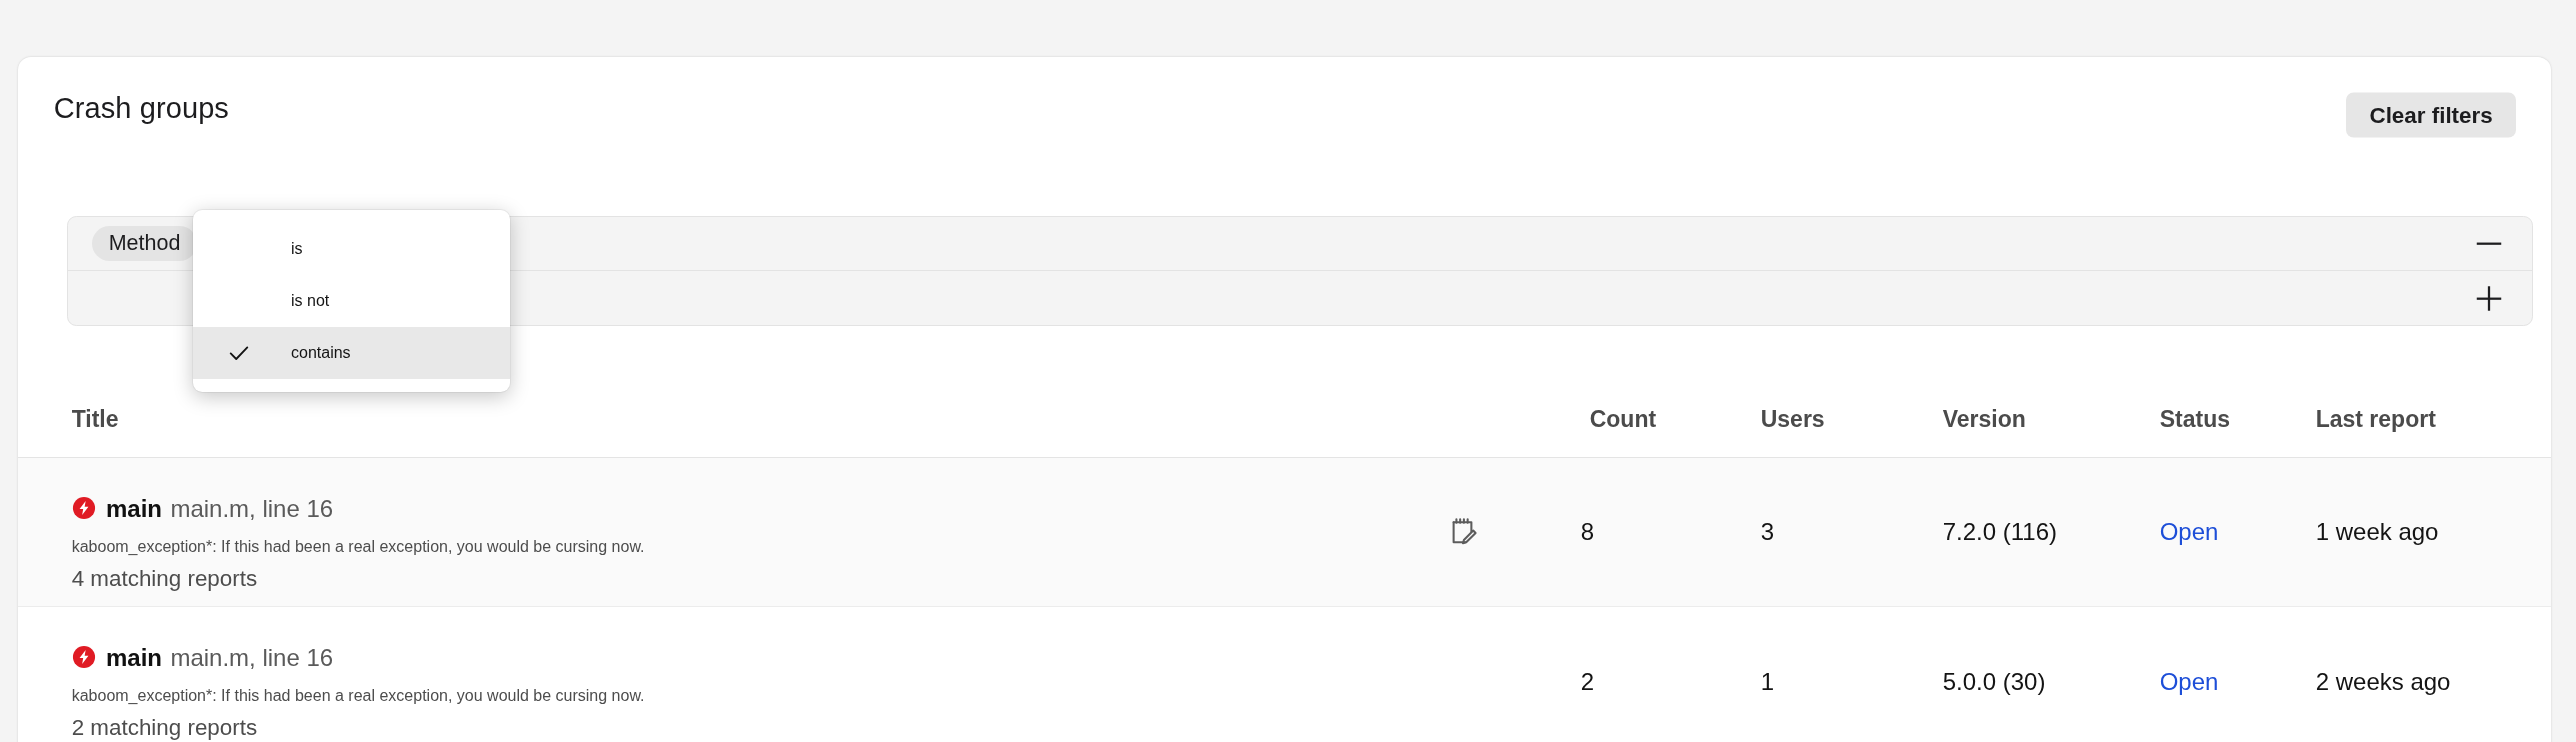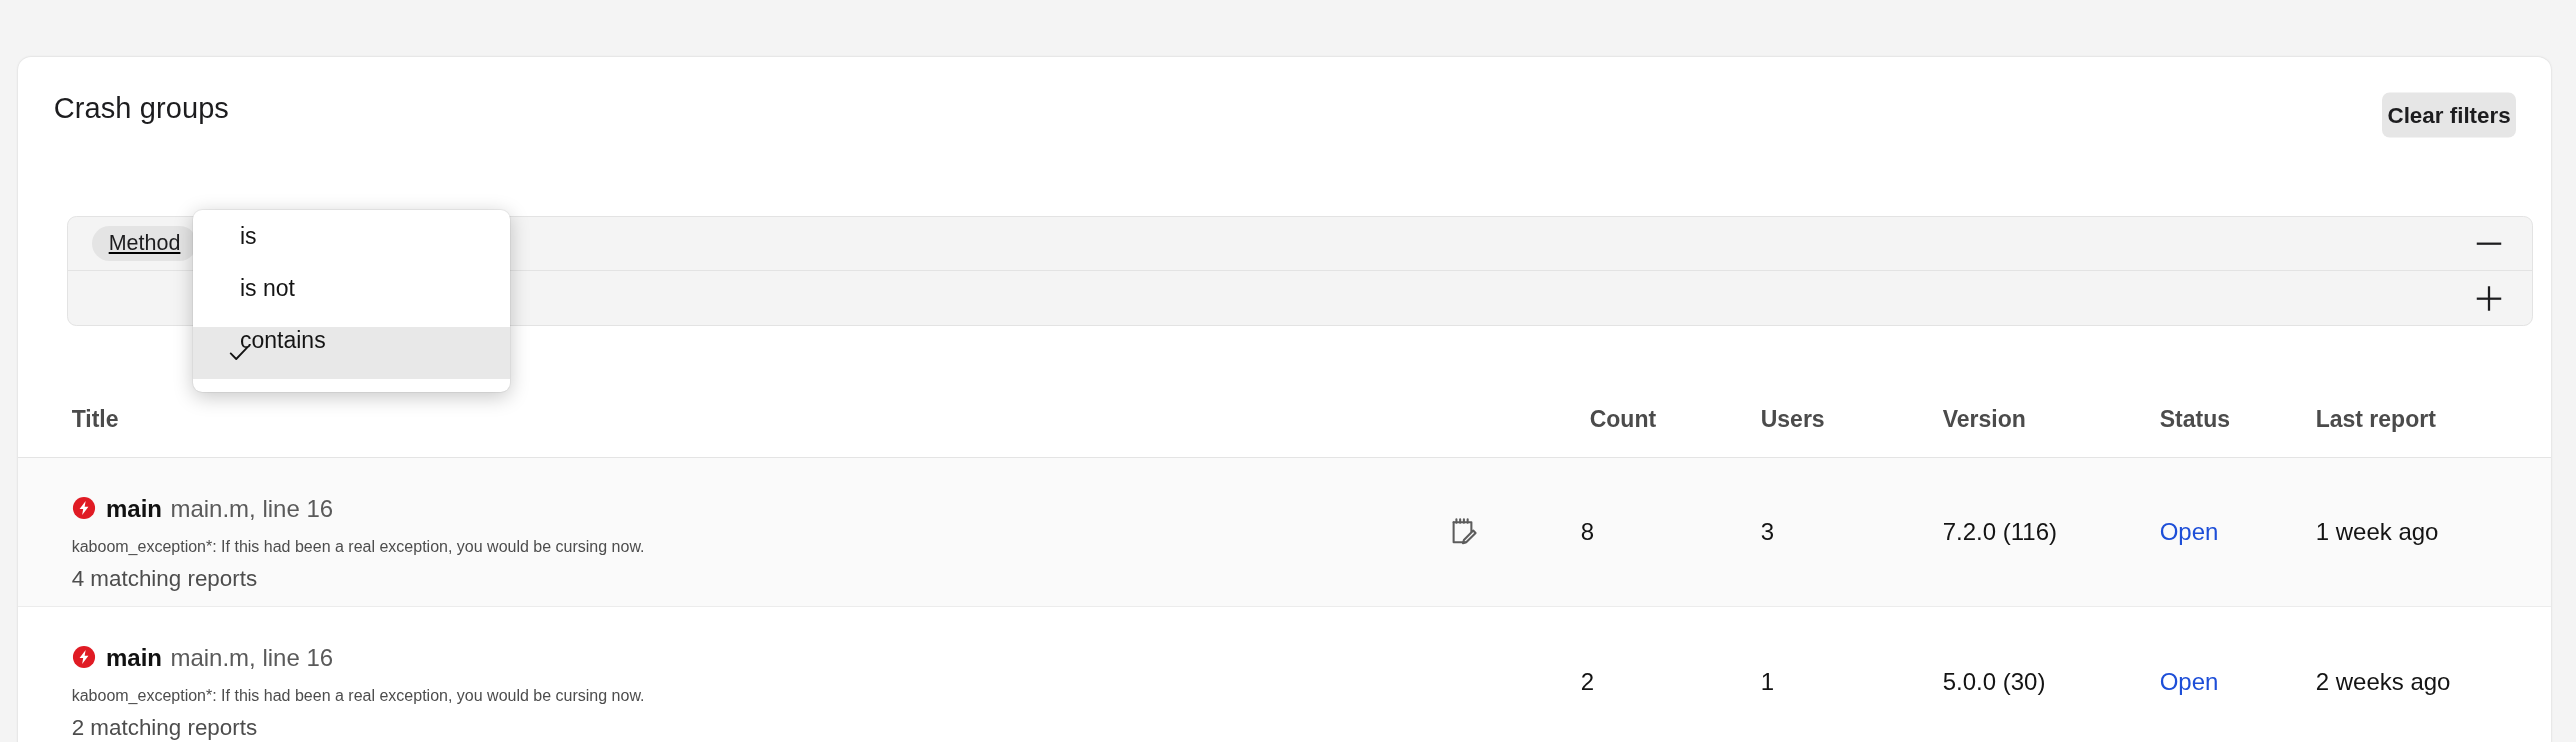--- a/index.html
+++ b/index.html
@@ -52,42 +52,41 @@
     letter-spacing: 0.1px;
   }
   .clear-filters-btn {
     position: absolute;
     right: 35px;
     top: 58px;
     transform: translateY(-50%);
     background: #e6e6e6;
     border: none;
     border-radius: 7.5px;
-    padding: 0 5px;
+    padding: 0 23px;
     height: 45px;
     font-family: "Liberation Sans", sans-serif;
     font-size: 22.4px;
     font-weight: bold;
     color: #1d1d1f;
     cursor: pointer;
     white-space: nowrap;
   }
 
   
   .filter-panel {
     position: absolute;
     left: 49px;
     top: 159px;
     width: 2466px;
     height: 110px;
     background: #f4f4f4;
     border: 0.9px solid #e3e3e3;
     border-radius: 9.3px;
     overflow: hidden;
-    text-decoration: underline;
   }
   .filter-row {
     position: relative;
     height: 54px;
     display: flex;
     align-items: center;
     padding: 0 0 0 24px;
   }
   .filter-row.first { border-bottom: 0.9px solid #e3e3e3; }
 
@@ -138,23 +137,23 @@
     border-radius: 9.3px;
     box-shadow: 0 4.7px 20.5px rgba(0,0,0,.22), 0 0 0 0.9px rgba(0,0,0,.05);
     padding: 13px 0;
     z-index: 40;
     overflow: hidden;
   }
   .dropdown-item {
     position: relative;
     height: 52px;
     display: flex;
-    align-items: flex-start;
-    padding-left: 47px;
-    font-size: 23px;
+    align-items: center;
+    padding-left: 98px;
+    font-size: 16px;
     color: #141414;
     cursor: pointer;
     white-space: nowrap;
   }
   .dropdown-item.selected { background: #e8e8e8; }
   .dropdown-check {
     position: absolute;
     left: 34px;
     top: 50%;
     transform: translateY(-50%);

